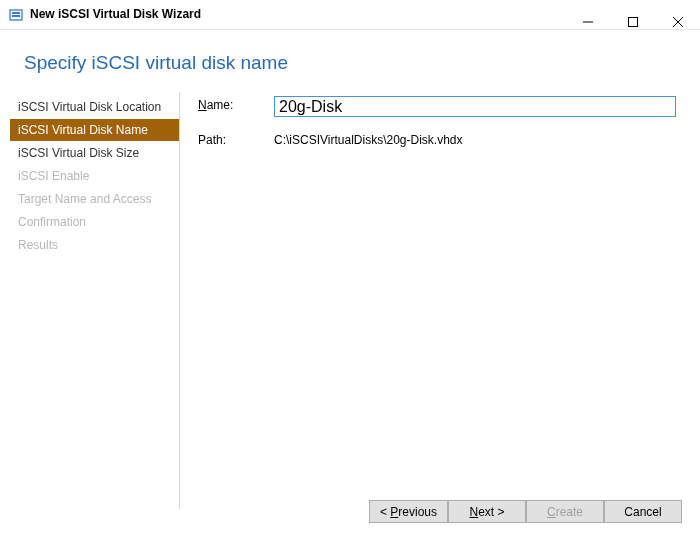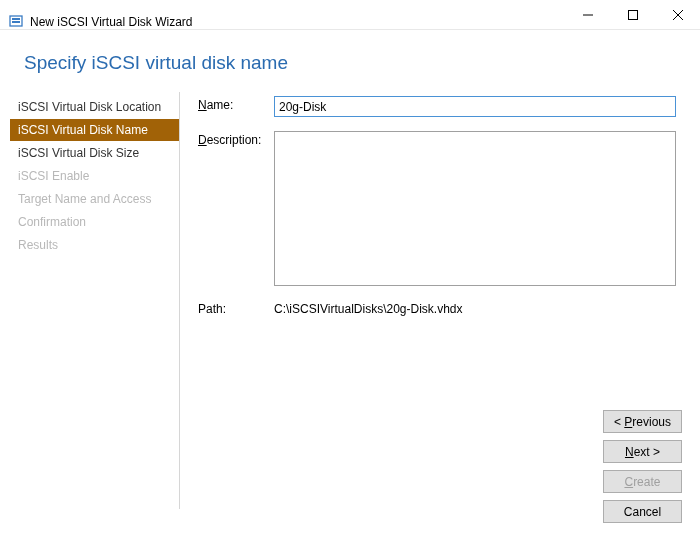--- a/index.html
+++ b/index.html
@@ -8,23 +8,24 @@
       font-size: 12px;
       background: #fff;
       width: 700px;
       height: 537px;
       overflow: hidden;
       position: relative;
     }
     .titlebar {
       height: 30px;
       display: flex;
-      align-items: flex-end;
+      align-items: flex-start;
       padding: 7px 0 0 8px;
       border-bottom: 1px solid #e8e8e8;
+      font-weight: bold;
     }
     .titlebar-icon {
       width: 16px;
       height: 16px;
       margin-right: 6px;
       display: inline-block;
     }
     .titlebar-icon svg { width: 16px; height: 16px; }
     .titlebar-text {
       flex: 1;
@@ -90,21 +91,21 @@
       width: 76px;
       font-size: 12px;
       color: #000;
       padding-top: 2px;
     }
     .form-label .accel { text-decoration: underline; }
     .name-input {
       flex: 1;
       height: 21px;
       border: 1px solid #4a92d6;
-      font-size: 12px;
+      font-size: 16px;
       padding: 0 4px;
       font-family: inherit;
       outline: none;
     }
     .desc-input {
       flex: 1;
       height: 155px;
       border: 1px solid #a0a0a0;
       font-size: 12px;
       padding: 3px 4px;
@@ -116,22 +117,20 @@
       flex: 1;
       font-size: 12px;
       color: #000;
       padding-top: 2px;
     }
     .button-bar {
       position: absolute;
       bottom: 14px;
       right: 18px;
       display: flex;
-      gap: 7px;
-      flex-direction: column;
     }
     .dlg-btn {
       min-width: 78px;
       height: 23px;
       font-size: 12px;
       font-family: inherit;
       background: #e1e1e1;
       border: 1px solid #adadad;
       color: #000;
       cursor: pointer;
@@ -187,24 +186,20 @@
     <div class="sidebar-item disabled">Confirmation</div>
     <div class="sidebar-item disabled">Results</div>
   </div>
 
   <div class="form-area">
     <div class="form-row">
       <div class="form-label"><span class="accel">N</span>ame:</div>
       <input class="name-input" type="text" value="20g-Disk" style="">
     </div>
     <div class="form-row">
-      <div class="form-label"><span class="accel">D</span>escription:</div>
-      <textarea class="desc-input" style=""></textarea>
-    </div>
-    <div class="form-row">
       <div class="form-label">Path:</div>
       <div class="path-value">C:\iSCSIVirtualDisks\20g-Disk.vhdx</div>
     </div>
   </div>
 </div>
 
 <div class="button-bar">
   <button class="dlg-btn">&lt; <span class="accel">P</span>revious</button>
   <button class="dlg-btn"><span class="accel">N</span>ext &gt;</button>
   <button class="dlg-btn" disabled=""><span class="accel">C</span>reate</button>

